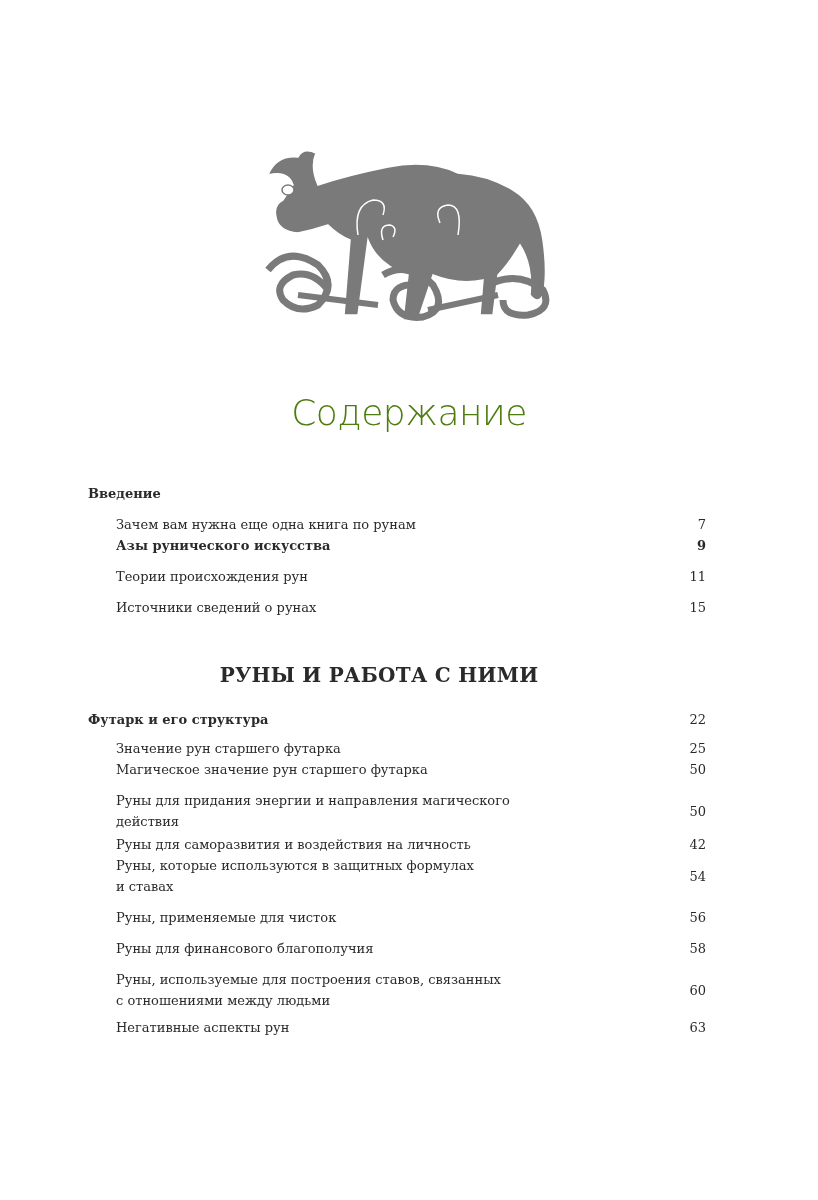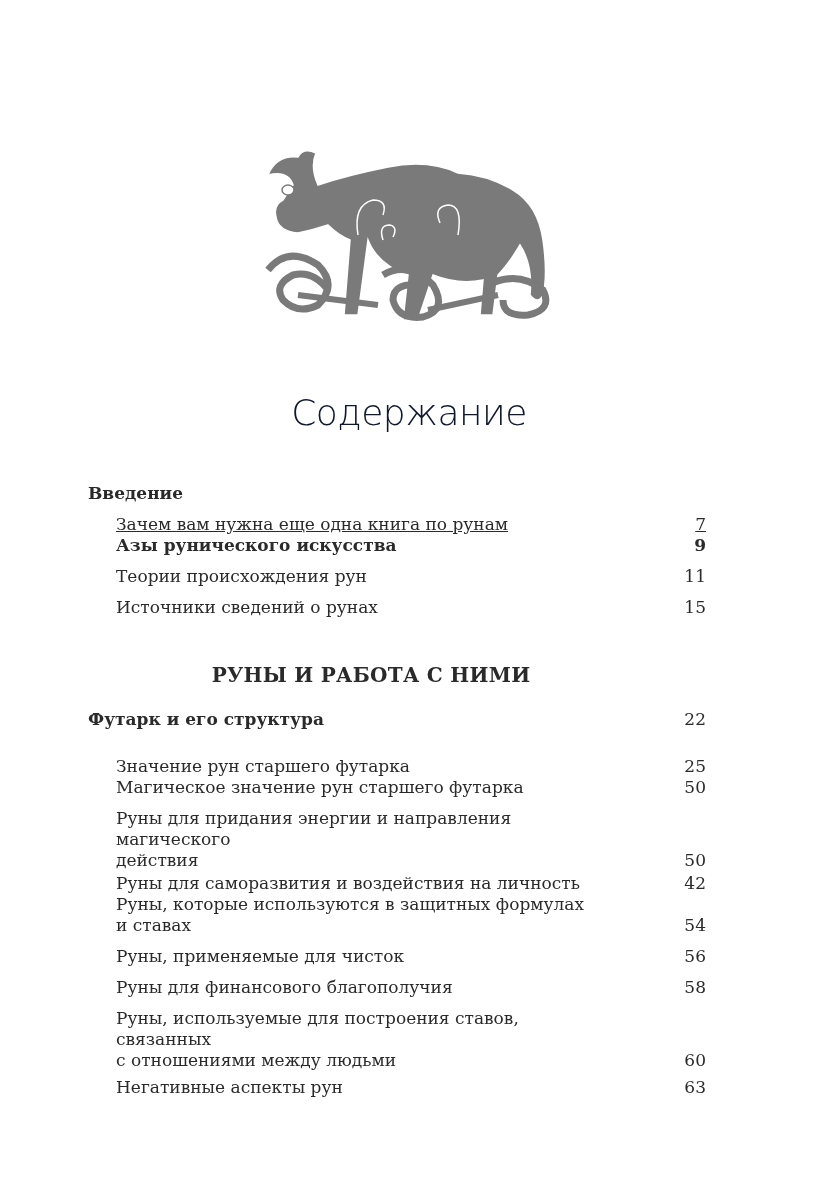--- a/index.html
+++ b/index.html
@@ -5,30 +5,30 @@
   html, body { margin: 0; padding: 0; }
   body {
     width: 818px; height: 1200px; background: #ffffff; position: relative;
     overflow: hidden; color: #2a2a2a;
     font-family: "DejaVu Serif", "Liberation Serif", serif;
   }
   .illustration { position: absolute; left: 258px; top: 145px; width: 300px; height: 195px; }
   .page-title {
     position: absolute; left: 0; width: 818px; top: 392px; text-align: center;
     font-family: "DejaVu Sans", "Liberation Sans", sans-serif;
-    font-weight: 300; font-size: 36px; letter-spacing: -0.5px; color: #0f172a;
+    font-weight: 300; font-size: 36px; letter-spacing: -0.5px; color: #4d7c0f;
   }
   .toc { position: absolute; left: 88px; width: 618px; }
-  .row { display: flex; justify-content: space-between; align-items: flex-end; font-size: 17px; line-height: 21px; }
+  .row { display: flex; justify-content: space-between; align-items: center; font-size: 13px; line-height: 21px; }
   .row .label { flex: 1; }
   .row .page { width: 40px; text-align: right; }
   .sub { padding-left: 28px; }
   .chapter { font-weight: bold; }
   .part-heading {
-    position: absolute; left: 0; width: 742px; text-align: center;
+    position: absolute; left: 8px; width: 742px; text-align: center;
     font-weight: bold; font-size: 20px; letter-spacing: 0.3px;
   }
   .multi .label { padding-right: 80px; }
 </style>
 </head>
 <body>
 
 <svg class="illustration" viewBox="0 0 300 195">
   <g fill="#7a7a7a" stroke="#ffffff" stroke-width="1.5">
 
@@ -46,21 +46,21 @@
     <path d="M125 95 Q120 80 132 80 Q140 82 135 92" fill="none" stroke="#ffffff" stroke-width="1.5"></path>
   </g>
 </svg>
 
 <div class="page-title">Содержание</div>
 
 <div class="toc" style="top:483px;">
   <div class="row chapter">
     <span class="label">Введение</span>
   </div>
-  <div class="row sub" style="margin-top:10px;text-decoration:underline;">
+  <div class="row sub" style="margin-top:10px;">
     <span class="label">Зачем вам нужна еще одна книга по рунам</span>
     <span class="page">7</span>
   </div>
   <div class="row sub" style="font-weight:bold;">
     <span class="label">Азы рунического искусства</span>
     <span class="page">9</span>
   </div>
   <div class="row sub" style="margin-top:10px;gap:18px;">
     <span class="label">Теории происхождения рун</span>
     <span class="page">11</span>
@@ -71,21 +71,21 @@
   </div>
 </div>
 
 <div class="part-heading" style="top:663px;">РУНЫ И РАБОТА С НИМИ</div>
 
 <div class="toc" style="top:709px;">
   <div class="row chapter">
     <span class="label">Футарк и его структура</span>
     <span class="page" style="font-weight:normal;">22</span>
   </div>
-  <div class="row sub" style="margin-top:26px;">
+  <div class="row sub" style="margin-top:8px;">
     <span class="label">Значение рун старшего футарка</span>
     <span class="page">25</span>
   </div>
   <div class="row sub" style="">
     <span class="label">Магическое значение рун старшего футарка</span>
     <span class="page">50</span>
   </div>
   <div class="row sub multi" style="margin-top:10px;">
     <span class="label">
       <span>Руны для придания энергии и направления магического</span><br>

